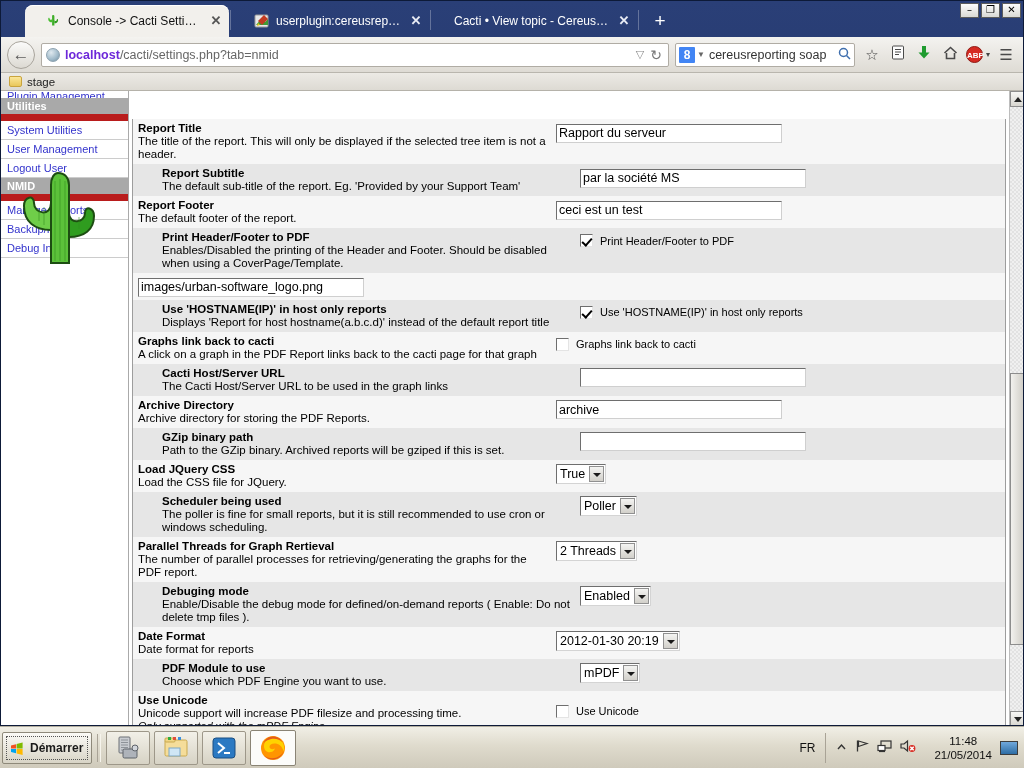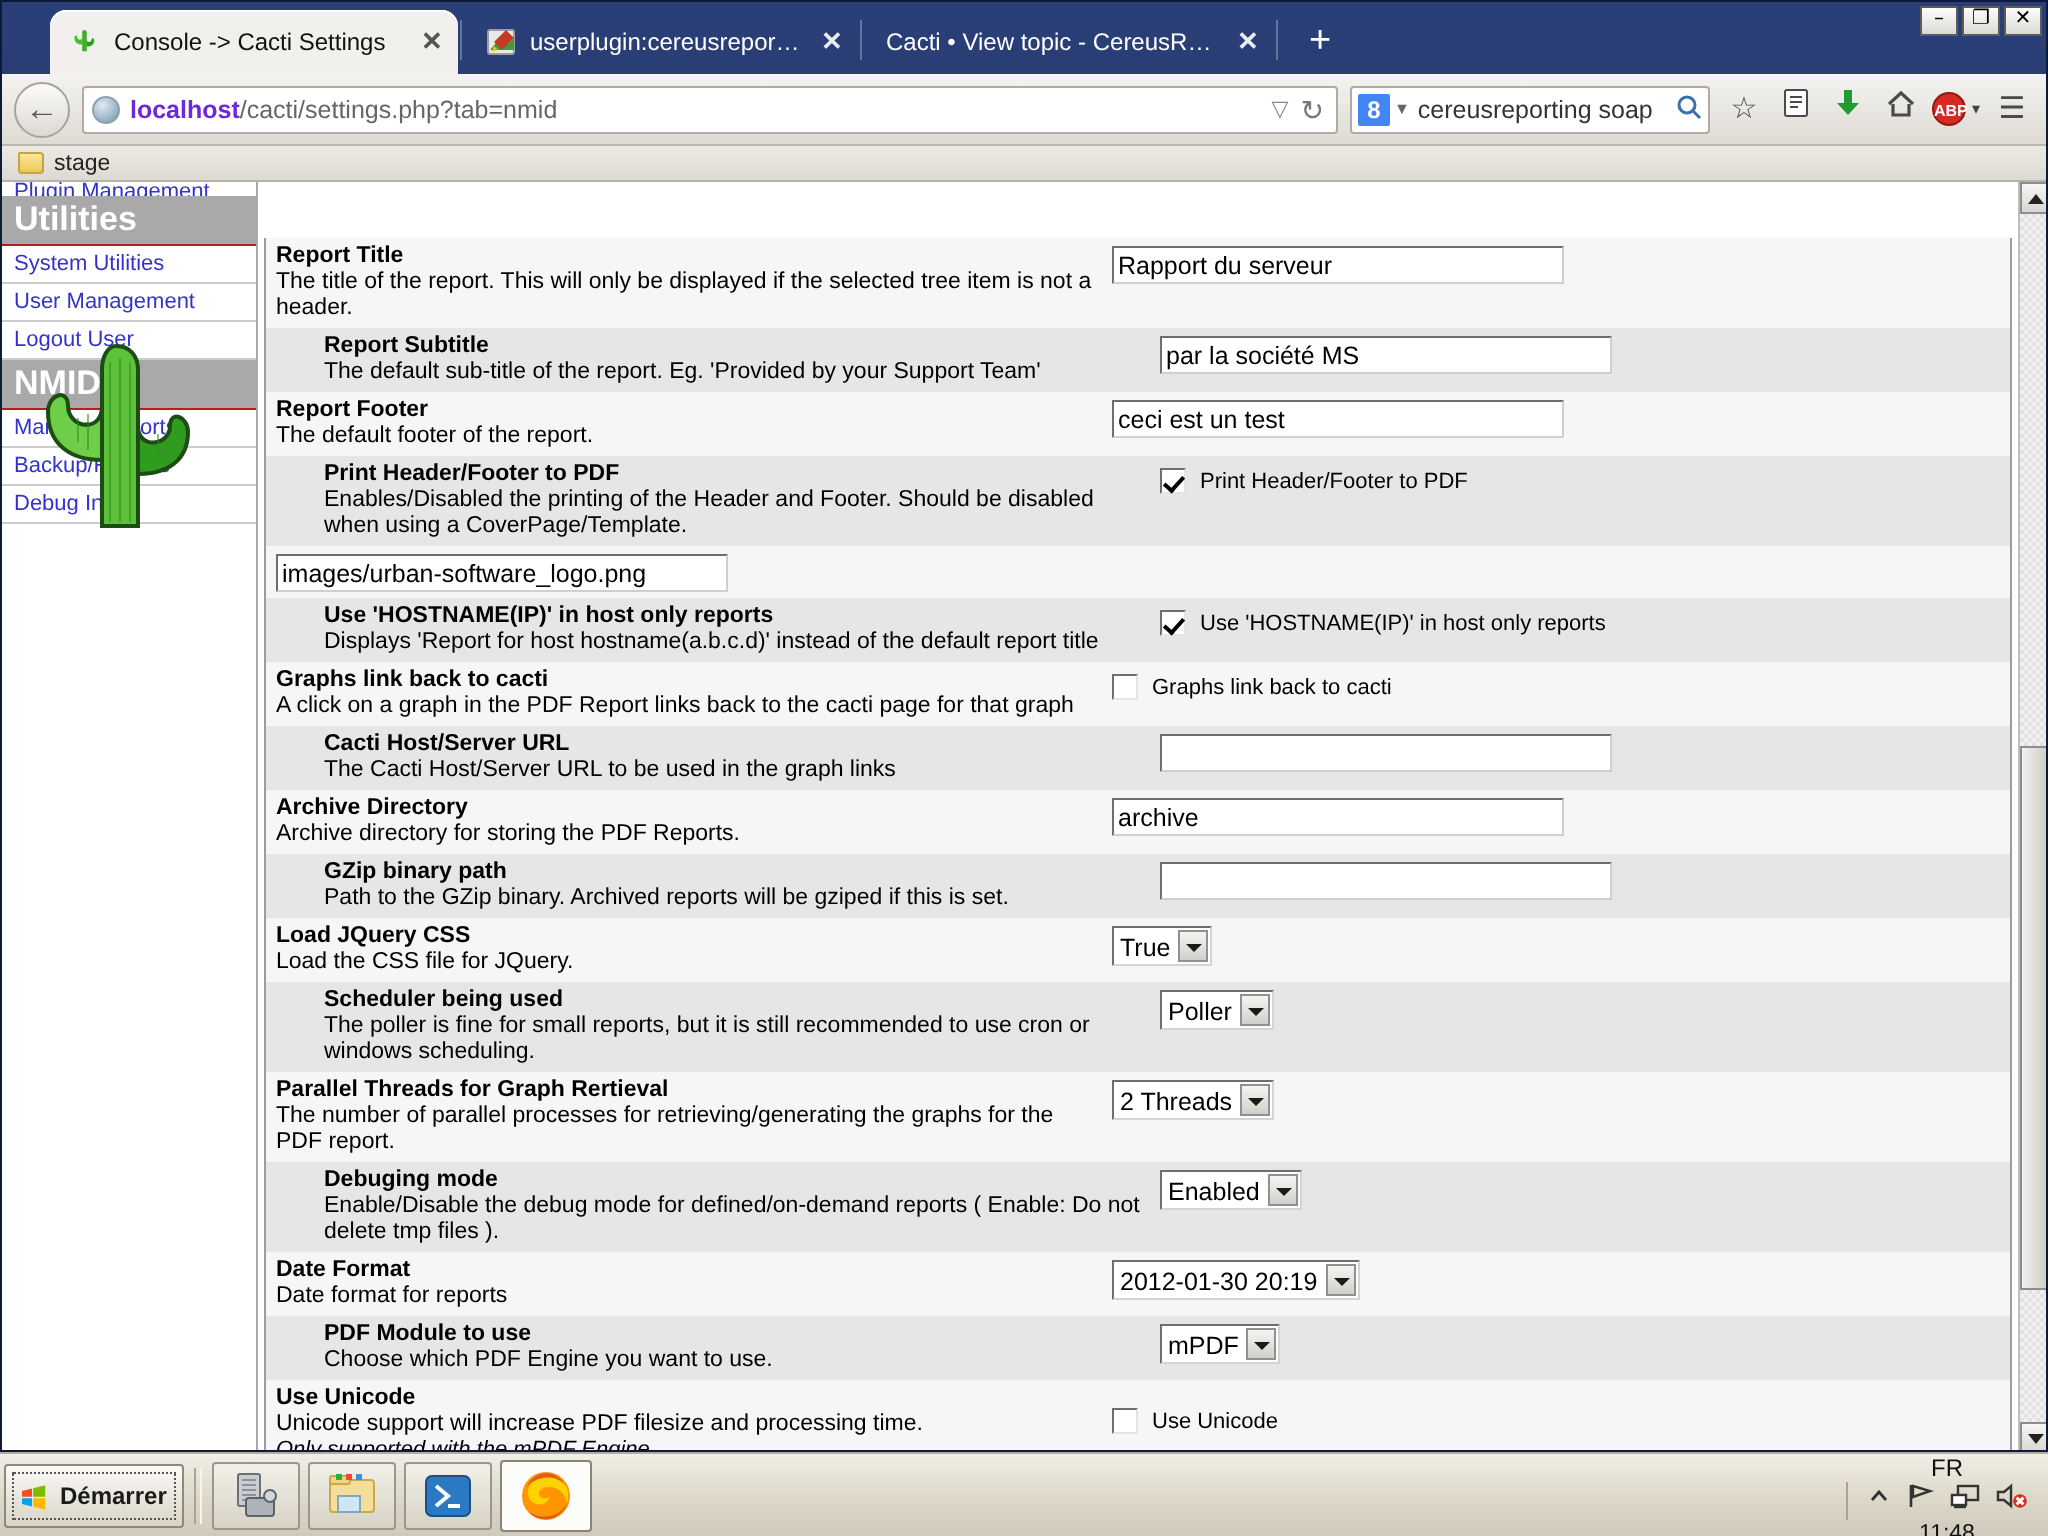--- a/index.html
+++ b/index.html
@@ -22,21 +22,21 @@
   }
 
   
   #tab-strip {
     position: absolute; left: 0; top: 0;
     width: 1024px; height: 36px;
   }
   .tab {
     position: absolute; top: 4px; height: 32px;
     display: flex; align-items: center;
-    padding: 0 6px 0 10px;
+    padding: 0 6px 0 21px;
     font-size: 12px;
     color: #ffffff;
     white-space: nowrap;
     overflow: hidden;
   }
   .tab.active {
     background: #f2f0ec;
     color: #111;
     border-radius: 8px 8px 0 0;
     box-shadow: inset 0 1px 0 #ffffff;
@@ -165,23 +165,23 @@
     position: absolute; left: 0; top: 0;
     width: 128px; height: 636px;
     background: #ffffff;
     border-right: 1px solid #aaaaaa;
     font-size: 11px;
   }
   .nav-section {
     background: #a9a9a9;
     color: #ffffff;
     font-weight: bold;
-    font-size: 17px;
+    font-size: 11px;
     padding: 2px 0 2px 6px;
-    border-bottom: 1px solid #b91c1c;
+    border-bottom: 7px solid #b91c1c;
   }
   .nav-link {
     color: #3333cc;
     padding: 3px 0 3px 6px;
     border-bottom: 1px solid #cccccc;
     font-size: 11px;
   }
   .nav-link-clipped {
     color: #3333cc;
     padding: 0 0 1px 6px;
@@ -367,21 +367,21 @@
     border-radius: 2px; margin-right: 4px;
   }
   .taskitem-active {
     width: 46px; height: 36px;
     background: #fcfcfa;
     border: 1px solid #8a8475;
     border-radius: 2px;
     display: flex; align-items: center; justify-content: center;
   }
   #tray {
-    margin-left: auto; display: flex; align-items: center; height: 42px; flex-direction: column;
+    margin-left: auto; display: flex; align-items: center; height: 42px;
   }
   #tray-lang {
     font-size: 12px; color: #111; padding: 0 10px;
   }
   #tray-icons {
     display: flex; align-items: center; gap: 8px;
     border-left: 1px solid #a9a396;
     padding: 0 10px; height: 30px;
   }
   #tray-clock {

